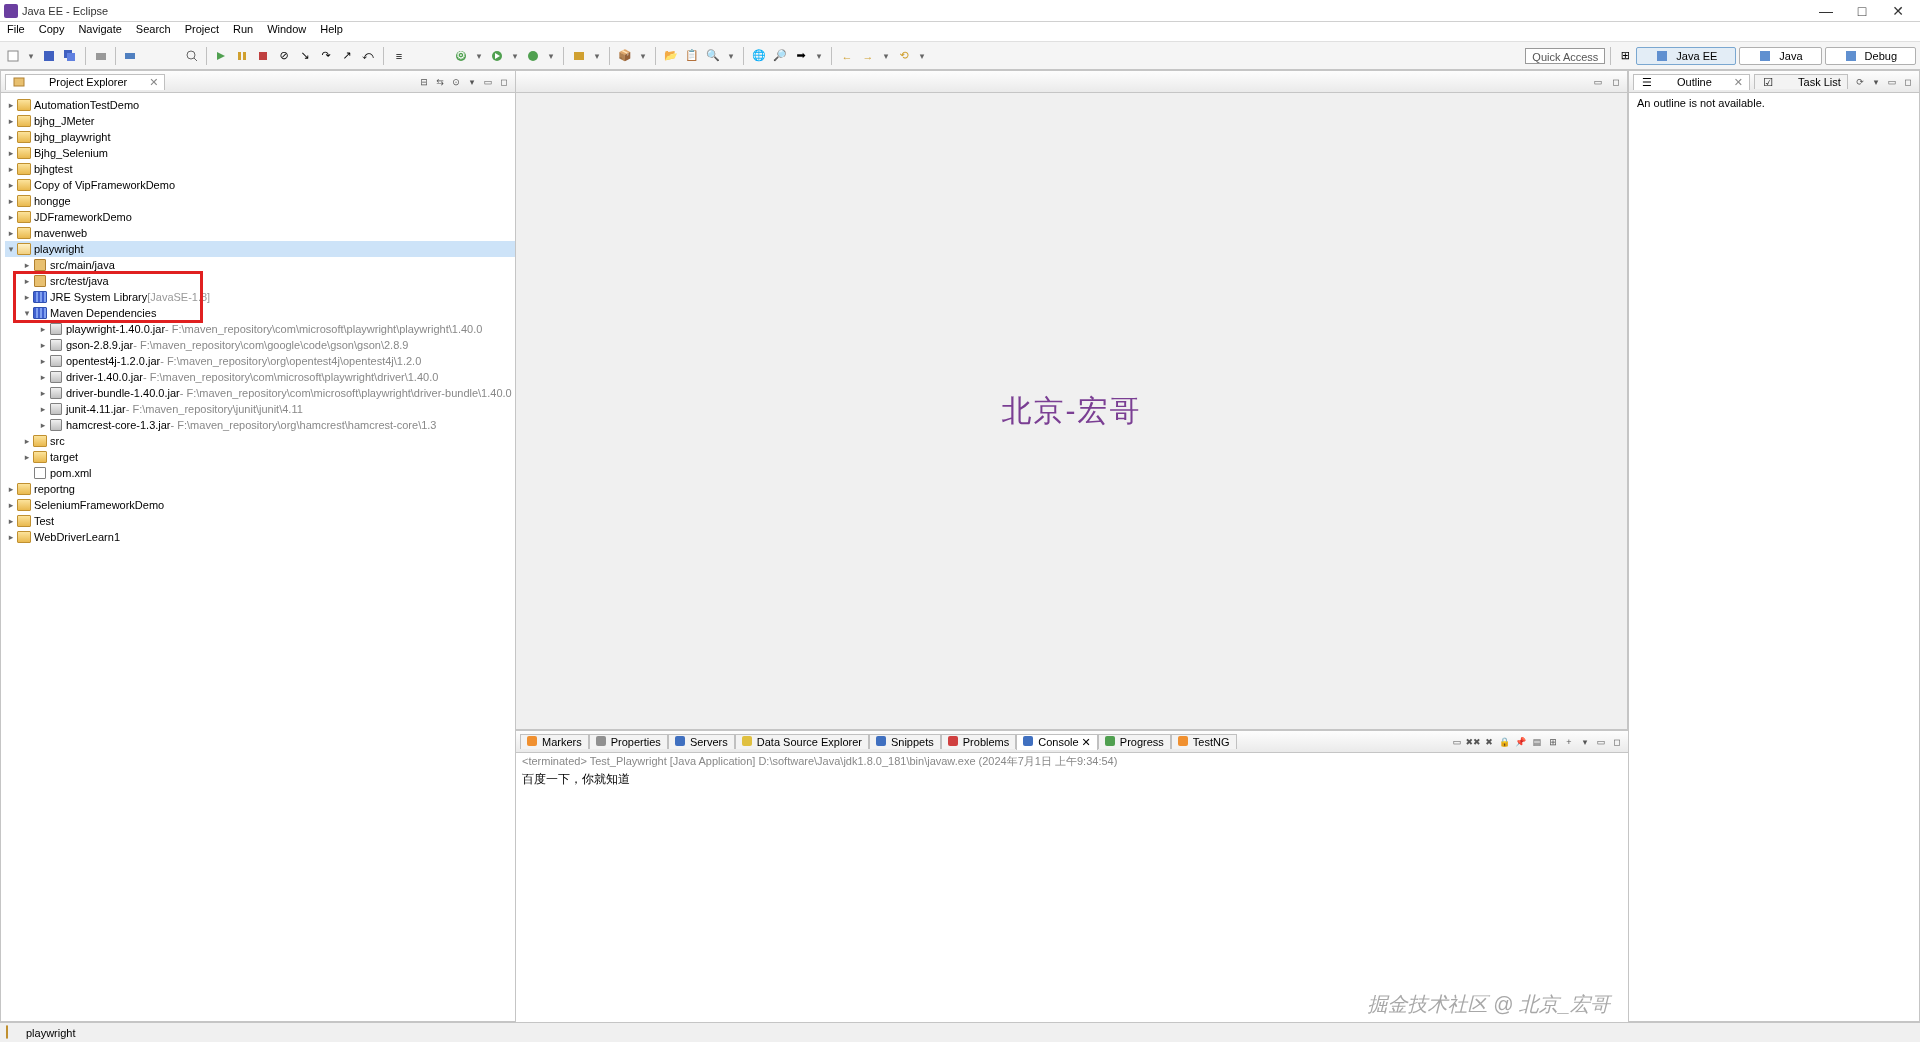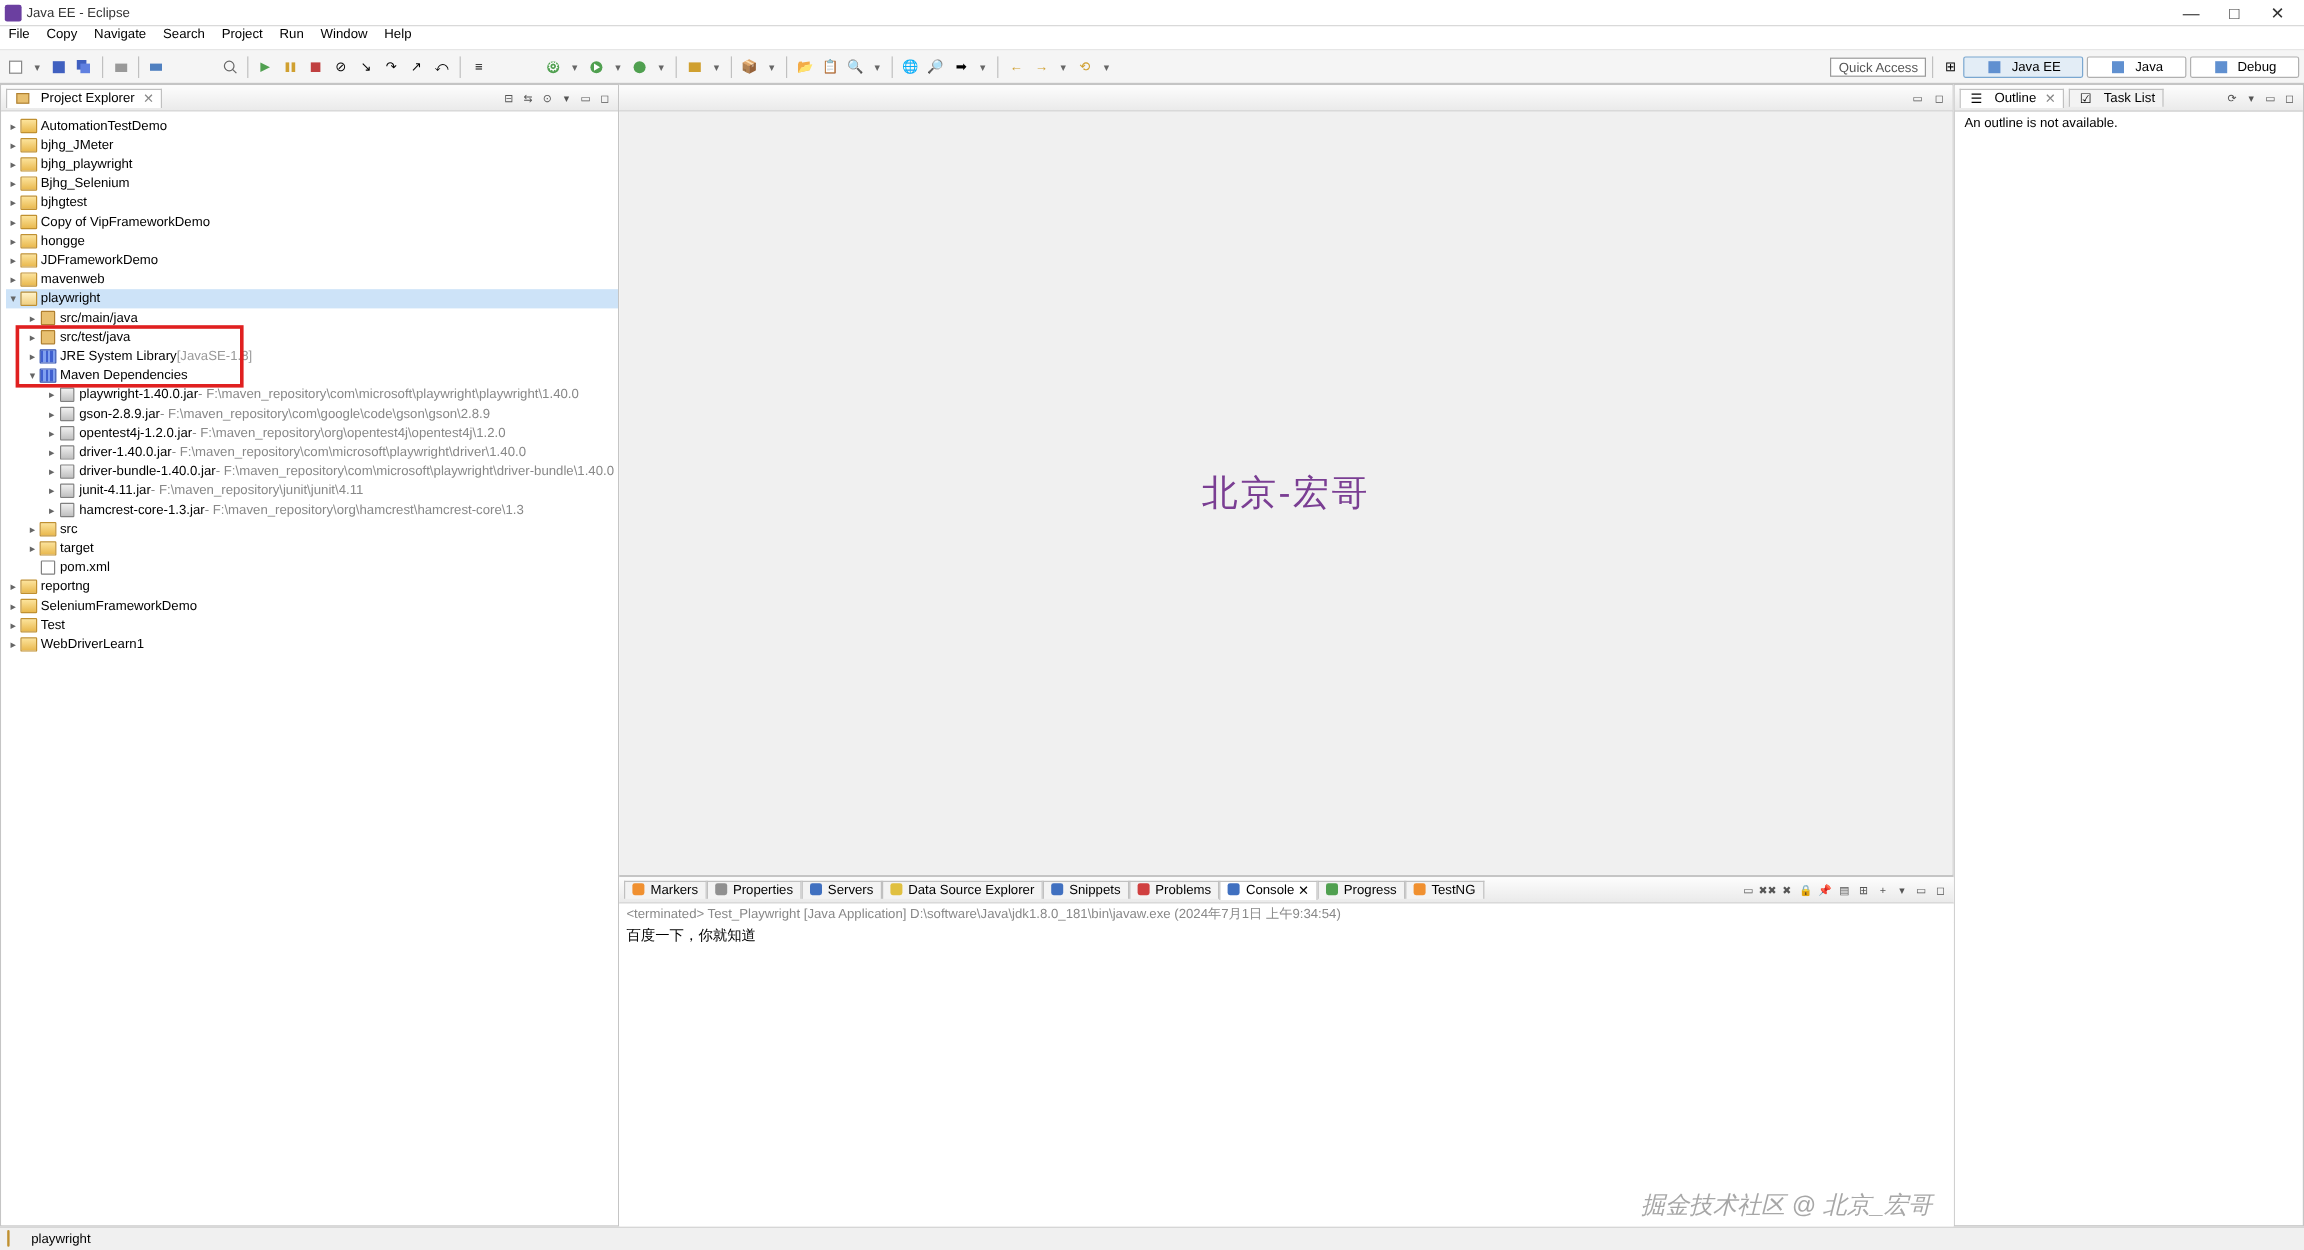--- a/index.html
+++ b/index.html
@@ -14,21 +14,21 @@
   .tl-btn { width: 18px; height: 18px; display: inline-flex; align-items: center; justify-content: center; }
   .tl-sep { width: 1px; height: 18px; background: #c0c0c0; margin: 0 3px; }
   .tl-group { display: flex; align-items: center; gap: 3px; }
   .spacer { flex: 1; }
   .quick-access { border: 1px solid #999; background: #fff; padding: 2px 6px; height: 16px; min-width: 80px; color: #555; }
   .persp-btn { padding: 2px 18px; display: inline-flex; align-items: center; gap: 4px; background: #fff; border: 1px solid #b0b0b0; border-radius: 2px; }
   .persp-btn.active { background: #e3edf6; border-color: #7aa7d0; }
   .layout { display: flex; height: calc(100vh - 22px - 20px - 28px - 20px); }
   .panel { background: #fff; border: 1px solid #c5c5c5; display: flex; flex-direction: column; }
   .panel-header { height: 22px; display: flex; align-items: center; background: linear-gradient(#fdfdfd, #eaeaea); border-bottom: 1px solid #c5c5c5; padding: 0 4px; gap: 4px; }
-  .tab-btn { padding: 1px 6px; background: #fff; border: 1px solid #c0c0c0; border-bottom: none; display: flex; align-items: center; gap: 5px; }
+  .tab-btn { padding: 1px 6px; background: #fff; border: 1px solid #c0c0c0; border-bottom: none; display: flex; align-items: center; gap: 20px; }
   .tab-btn .close-x { color: #888; margin-left: 2px; }
   .panel-body { flex: 1; overflow: auto; background: #fff; }
   .left-col { width: 516px; display: flex; flex-direction: column; }
   .mid-col { flex: 1; display: flex; flex-direction: column; }
   .right-col { width: 292px; display: flex; flex-direction: column; }
   .tree { padding: 4px 0 4px 4px; }
   .tree-row { display: flex; align-items: center; height: 16px; white-space: nowrap; }
   .tw { width: 12px; height: 12px; display: inline-flex; align-items: center; justify-content: center; color: #666; font-size: 9px; }
   .nicon { width: 14px; height: 12px; margin-right: 3px; display: inline-flex; align-items: center; justify-content: center; }
   .folder-closed::before { content:""; width:12px; height:10px; background: linear-gradient(#fce39b,#e9b94f); border:1px solid #c09030; border-radius: 1px;}

